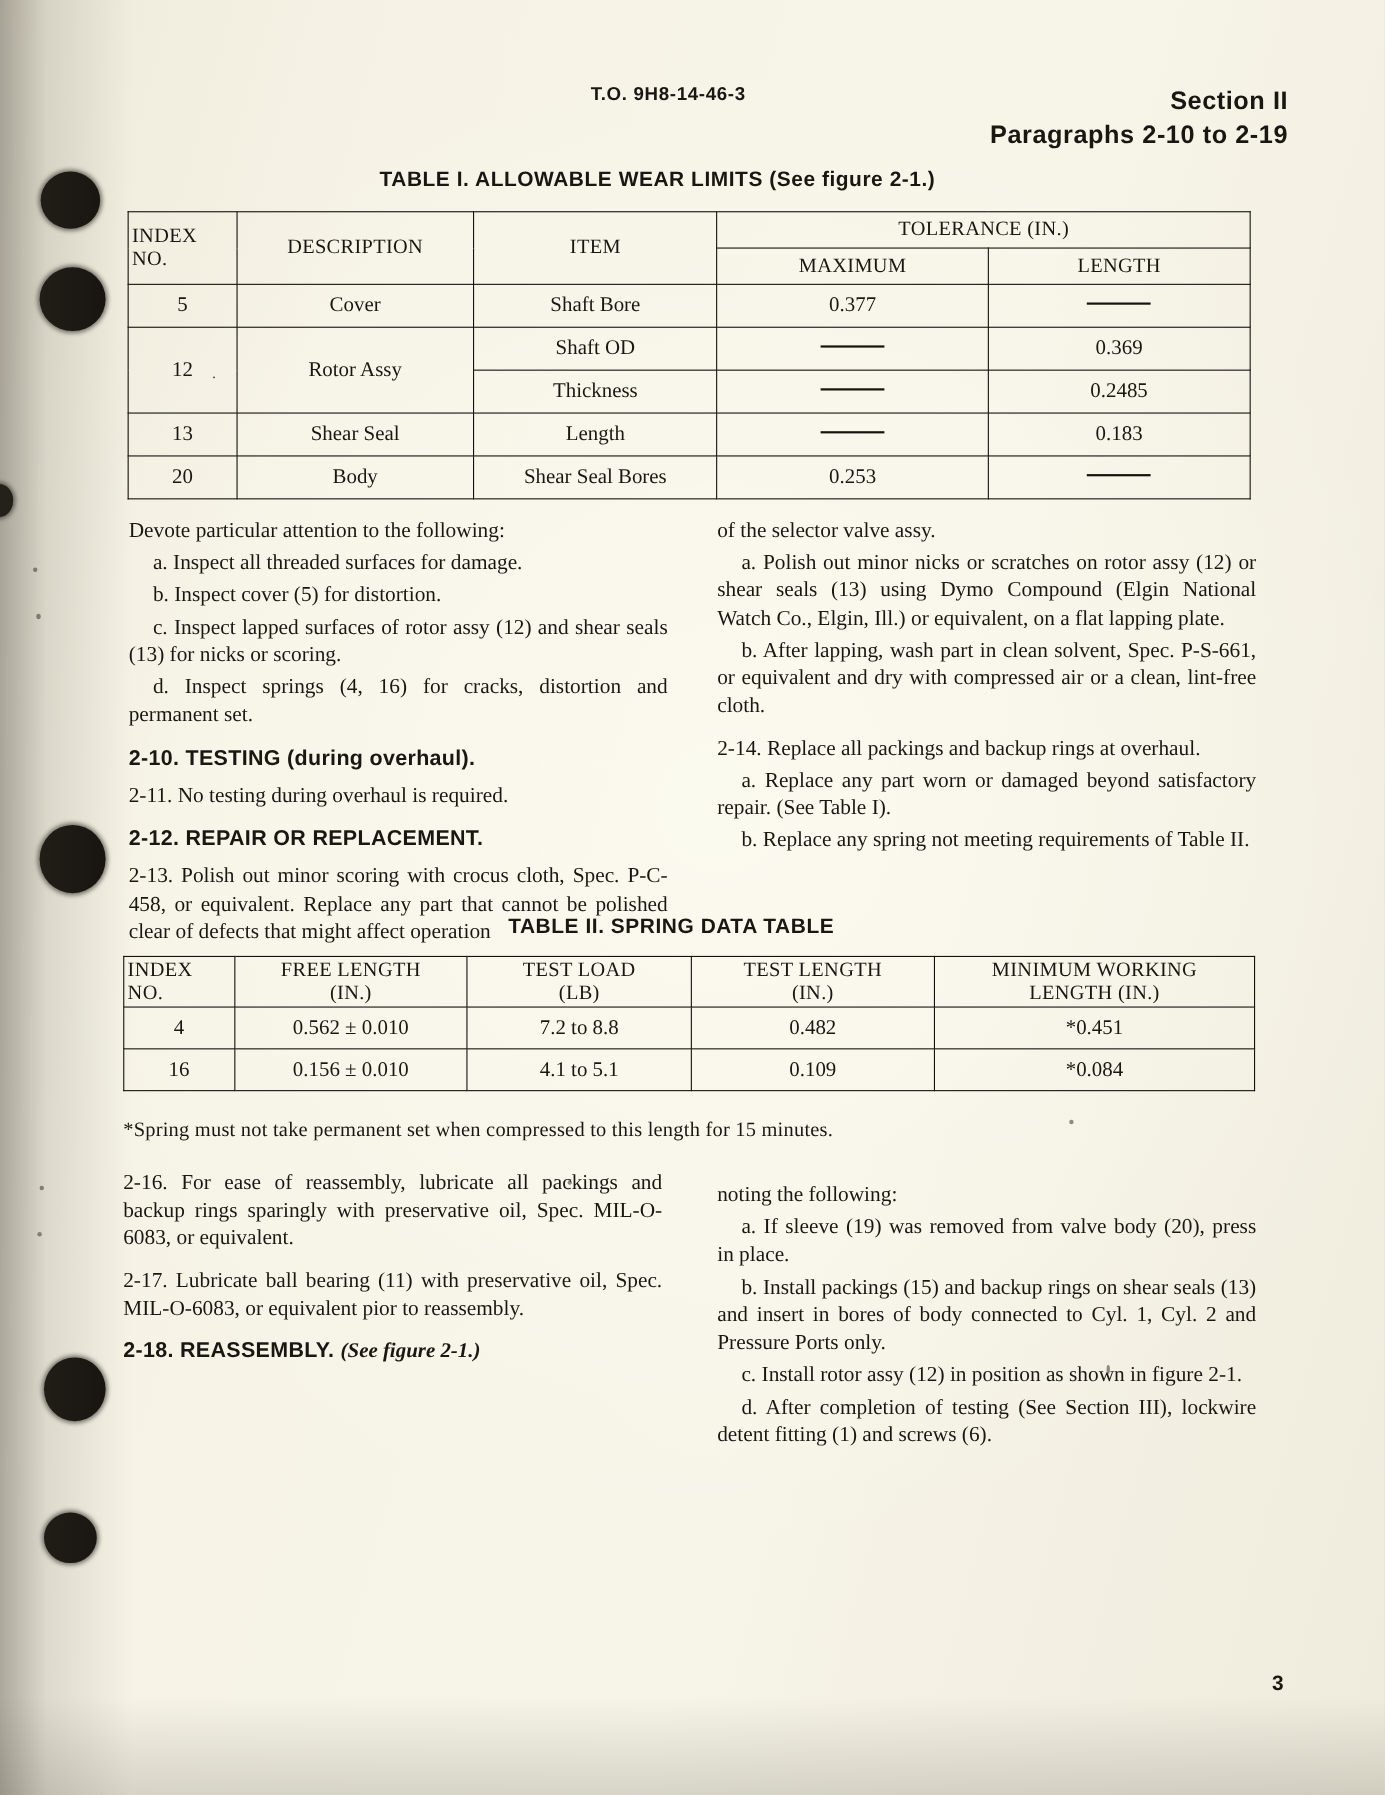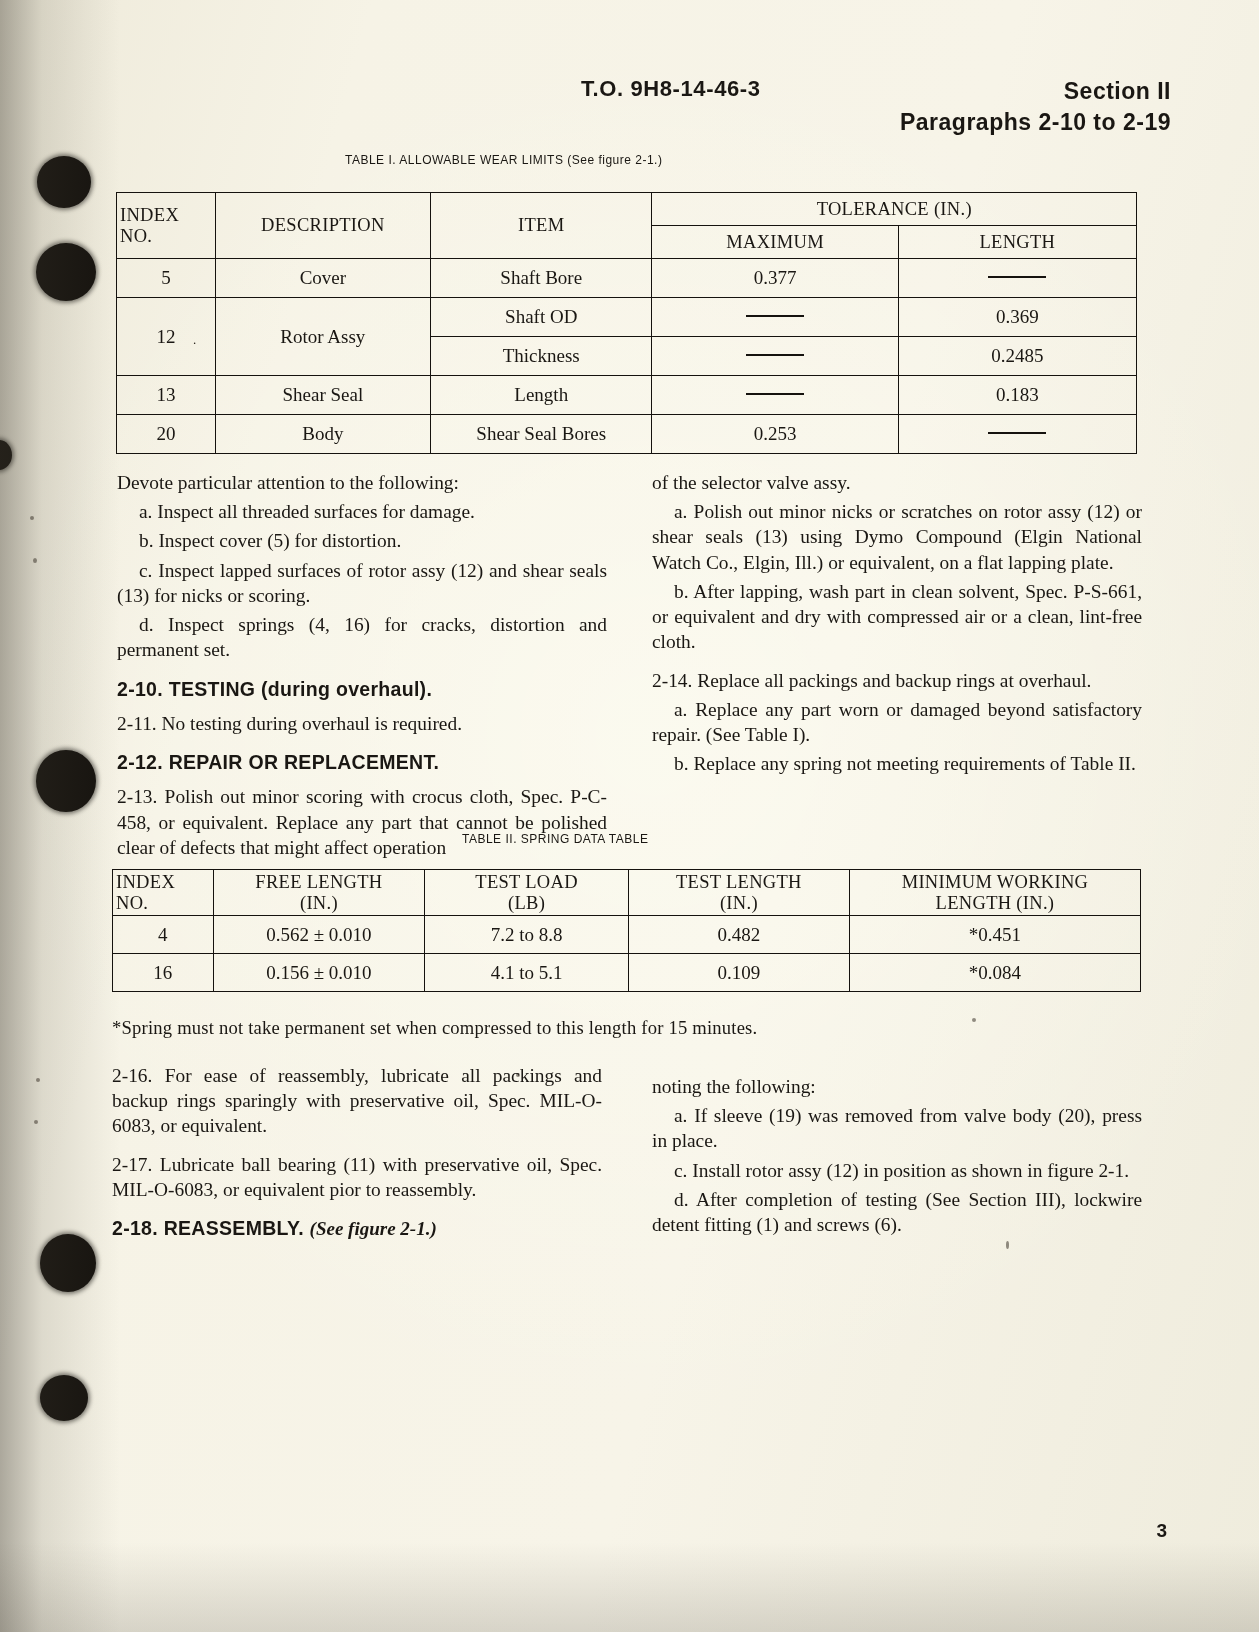--- a/index.html
+++ b/index.html
@@ -48,39 +48,38 @@
   }
 
   
   .sans {
     font-family: "Liberation Sans", "DejaVu Sans", sans-serif;
   }
   #hdr-left {
     position: absolute;
     left: 537px; top: 76px;
     font-weight: bold;
-    font-size: 22px;
+    font-size: 17px;
     letter-spacing: 0.6px;
-    margin-left: 44px;
   }
   #hdr-right {
     position: absolute;
     right: 88px; top: 76px;
     text-align: right;
     font-weight: bold;
     font-size: 23px;
     line-height: 1.35;
     letter-spacing: 0.5px;
   }
 
   
   .table-caption {
     position: absolute;
-    font-weight: normal;
-    font-size: 12px;
+    font-weight: bold;
+    font-size: 19px;
     letter-spacing: 0.5px;
     white-space: nowrap;
   }
   #cap-1 { left: 345px; top: 153px; }
   #cap-2 { left: 462px; top: 832px; }
 
   
   table.doc {
     position: absolute;
     border-collapse: collapse;
@@ -355,19 +354,20 @@
     <p class="gap">2-17. Lubricate ball bearing (11) with preservative oil, Spec. MIL-O-6083, or equivalent pior to reassembly.</p>
     <h3 class="head">
       <span>2-18. REASSEMBLY.</span>
       <span class="ital">(See figure 2-1.)</span>
     </h3>
   </div>
 
   <div class="col" id="col-right-bot">
     <p class="last-line-left">noting the following:</p>
     <p class="indent last-line-left">a. If sleeve (19) was removed from valve body (20), press in place.</p>
+    <p class="indent last-line-left">b. Install packings (15) and backup rings on shear seals (13) and insert in bores of body connected to Cyl. 1, Cyl. 2 and Pressure Ports only.</p>
     <p class="indent last-line-left">c. Install rotor assy (12) in position as shown in figure 2-1.</p>
     <p class="indent last-line-left">d. After completion of testing (See Section III), lockwire detent fitting (1) and screws (6).</p>
   </div>
 
   <div id="page-number">3</div>
 
 </div>
 
 </body></html>

